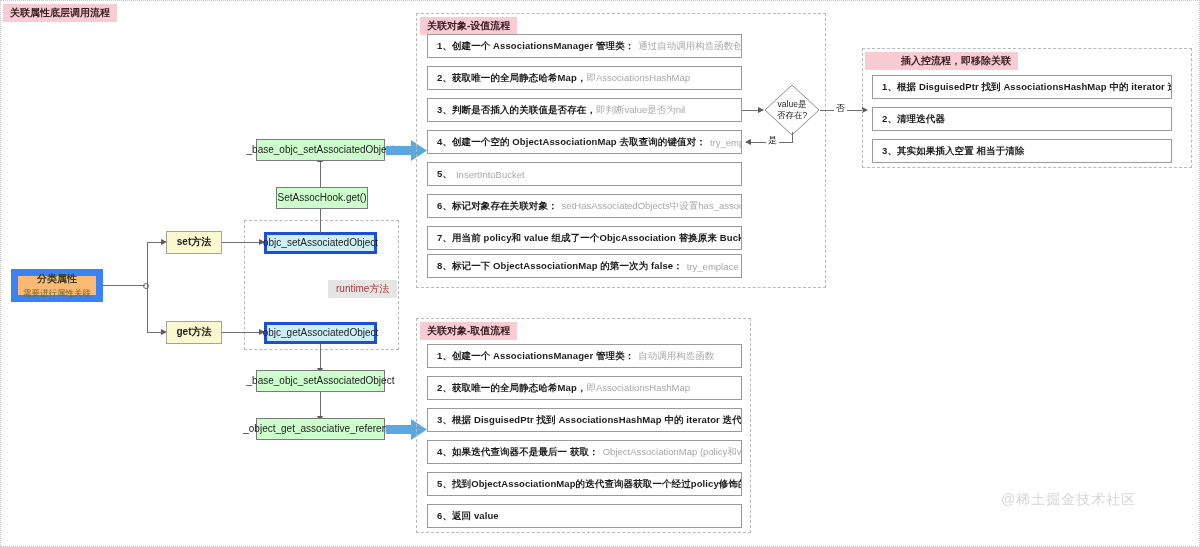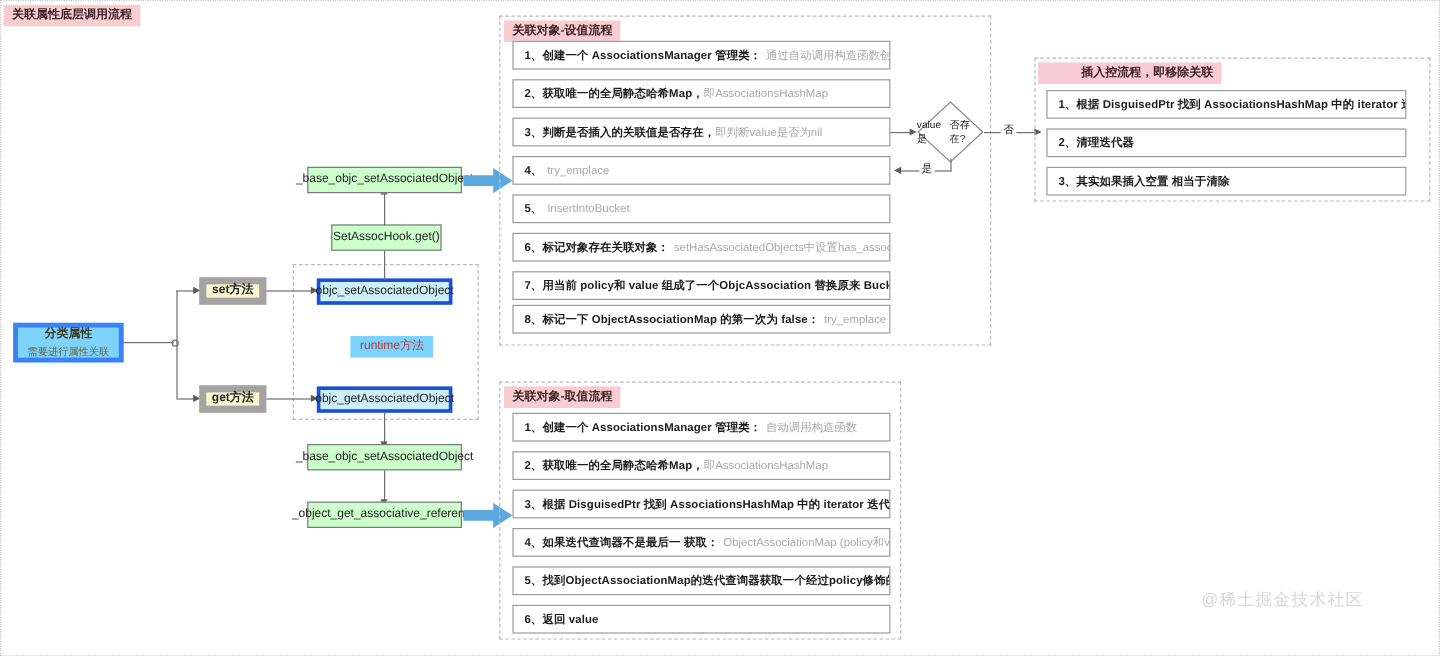--- a/index.html
+++ b/index.html
@@ -35,49 +35,50 @@
   .node-green {
     background: #ccffcc;
     border: 1px solid #7a7a7a;
   }
   .node-blue {
     background: #cdf0f8;
     border: 3px solid #1d4ed8;
   }
   .node-yellow {
     background: #fbf7cf;
-    border: 6px solid #a3a3a3;
+    border: 1px solid #a3a3a3;
     font-weight: bold;
   }
   .node-yellow-2 {
-    background: #7dd3fc;
-    border: 4px solid #3b82f6;
+    background: #fdba74;
+    border: 7px solid #3b82f6;
     flex-direction: column;
     line-height: 1.45;
   }
   .node-yellow-2 .l1 { font-weight: bold; color: #3a3a20; font-size: 10px;}
   .node-yellow-2 .l2 { color: #6b6430; font-size: 8.5px;}
 
   
   .chip {
     position: absolute;
     background: #f9ccd4;
     color: #3b2125;
     font-size: 10px;
     font-weight: bold;
     padding: 3px 7px 4px 7px;
     white-space: nowrap;
     line-height: 1.1;
   }
   .chip-runtime {
-    background: #7dd3fc;
+    background: #e5e5e5;
     color: #b03a3a;
     font-weight: normal;
     font-size: 10px;
     padding: 3px 8px 4px 8px;
+    margin-left: 36px;
   }
 
   
   .panel {
     position: absolute;
     box-sizing: border-box;
     border: 1px dashed #b9b9b9;
     background: transparent;
   }
 
@@ -105,21 +106,21 @@
   .diamond-shape {
     position: absolute;
     left: 0; top: 0;
     width: 100%; height: 100%;
   }
   .diamond-label {
     position: absolute;
     left: 0; top: 0;
     width: 100%; height: 100%;
     display: flex;
-    flex-direction: row;
+    flex-direction: column;
     align-items: center;
     justify-content: center;
     font-size: 8.5px;
     color: #222;
     line-height: 1.3;
   }
 
   
   .ln {
     position: absolute;
@@ -264,20 +265,21 @@
       <span class="t">获取唯一的全局静态哈希Map，</span>
       <span class="muted">即AssociationsHashMap</span>
   </div>
   <div class="step" style="left:426px; top:97px; width:315px; height:24px;">
     <span class="t">3、</span>
       <span class="t">判断是否插入的关联值是否存在，</span>
       <span class="muted">即判断value是否为nil</span>
   </div>
   <div class="step" style="left:426px; top:129px; width:315px; height:24px;">
     <span class="t">4、</span>
+      <span class="t">创建一个空的 ObjectAssociationMap 去取查询的键值对：</span>
       <span class="muted" style="margin-left:4px;">try_emplace</span>
   </div>
   <div class="step" style="left:426px; top:161px; width:315px; height:24px;">
     <span class="t">5、</span>
       <span class="muted" style="margin-left:4px;">InsertIntoBucket</span>
   </div>
   <div class="step" style="left:426px; top:193px; width:315px; height:24px;">
     <span class="t">6、</span>
       <span class="t">标记对象存在关联对象：</span>
       <span class="muted" style="margin-left:4px;">setHasAssociatedObjects中设置has_assoc属性为true</span>

